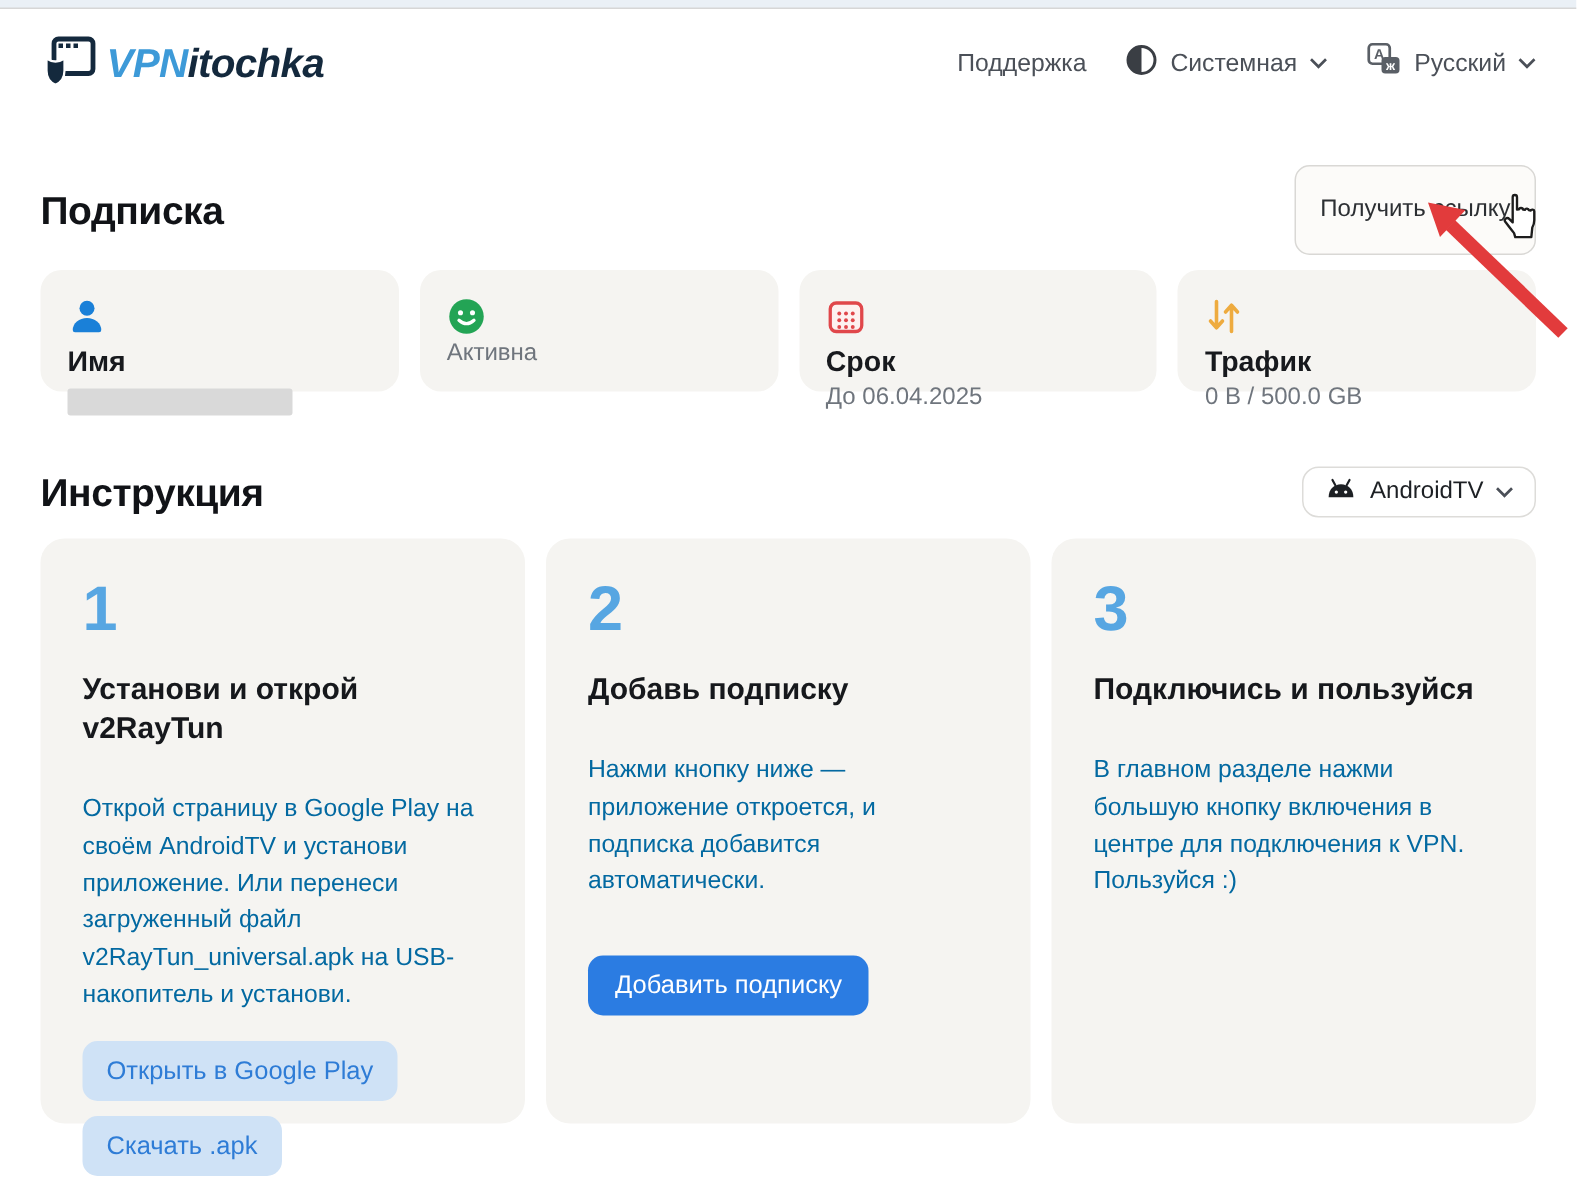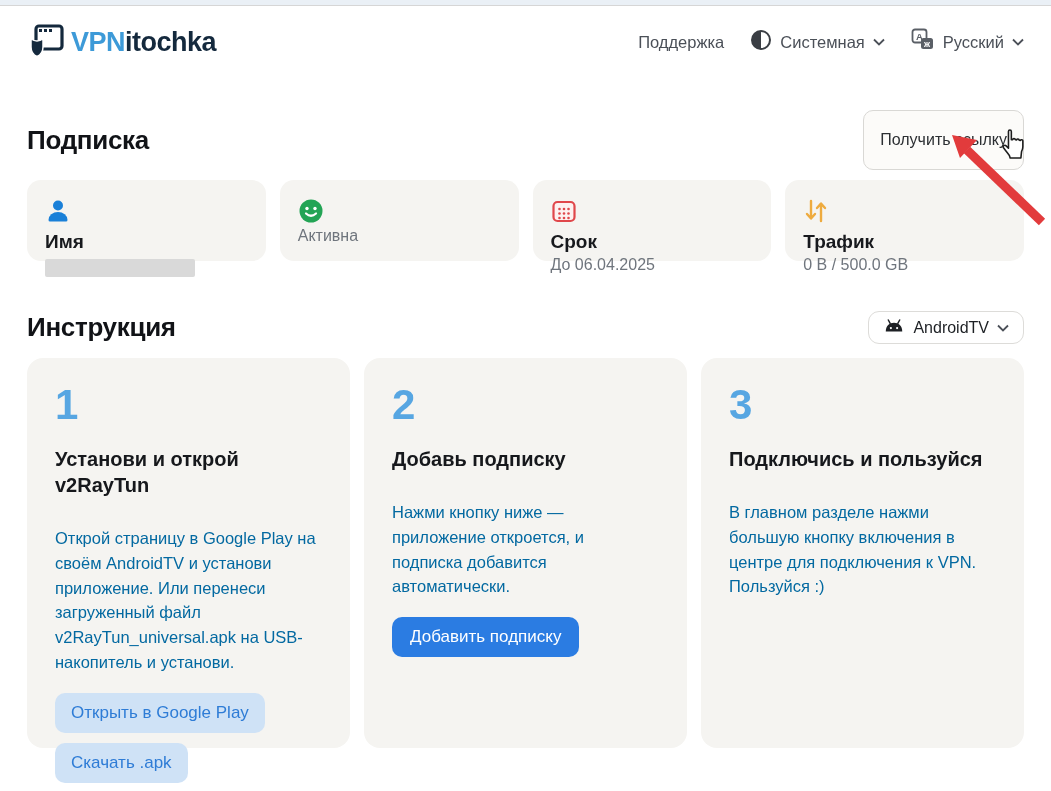--- a/index.html
+++ b/index.html
@@ -6,21 +6,21 @@
   html,body { width:1051px; height:791px; }
   body {
     font-family: "Liberation Sans", "DejaVu Sans", sans-serif;
     background:#ffffff; color:#16181c; position:relative; overflow:hidden;
   }
   .top-strip { height:6px; background:#eaf0f6; border-bottom:1px solid #d6d6d6; }
   .container { padding:0 27px; }
 
   
   .header { display:flex; align-items:center; justify-content:space-between; padding-top:16px; height:56px; }
-  .brand { display:flex; align-items:center; gap:6px; cursor:pointer; }
+  .brand { display:flex; align-items:center; gap:6px; cursor:pointer;font-style:italic; }
   .brand-name { font-size:27px; font-weight:800; letter-spacing:-0.5px; }
   .brand-vpn { color:#3d9ad8; }
   .brand-rest { color:#14293d; }
   .nav { display:flex; align-items:center; gap:26px; }
   .nav-item { display:flex; align-items:center; gap:8px; color:#4b5058; font-size:16.5px; cursor:pointer; }
   .chev { width:12px; height:8px; }
 
   
   .section-row { display:flex; align-items:center; justify-content:space-between; }
   .row-sub { margin-top:48px; }
@@ -52,21 +52,21 @@
   .step-number { font-size:42px; line-height:1; font-weight:600; color:#57a6e2; }
   .step-heading { font-size:20px; font-weight:700; color:#16181c; margin-top:20px; line-height:1.3; max-width:280px; }
   .step-body { font-size:16.5px; color:#0369a1; line-height:1.5; margin-top:28px; max-width:280px; }
   .step-buttons { margin-top:18px; display:flex; flex-direction:column; align-items:flex-start; gap:10px; }
   .btn-soft {
     background:#cfe2f6; color:#2e7cd6; border:none; border-radius:10px;
     padding:10px 16px; font-size:17px; cursor:pointer; font-family:inherit;
   }
   .btn-solid {
     background:#2b7ce2; color:#ffffff; border:none; border-radius:10px;
-    padding:10px 18px; font-size:17px; cursor:pointer; font-family:inherit;
+    padding:10px 18px; font-size:17px; cursor:pointer; font-family:inherit;margin-top:19px;
   }
 
   
   .annotation { position:absolute; pointer-events:none; z-index:20; }
   #arrow-annotation { left:940px; top:118px; }
   #cursor-annotation { left:1000px; top:126px; }
 </style>
 </head>
 <body>
 

